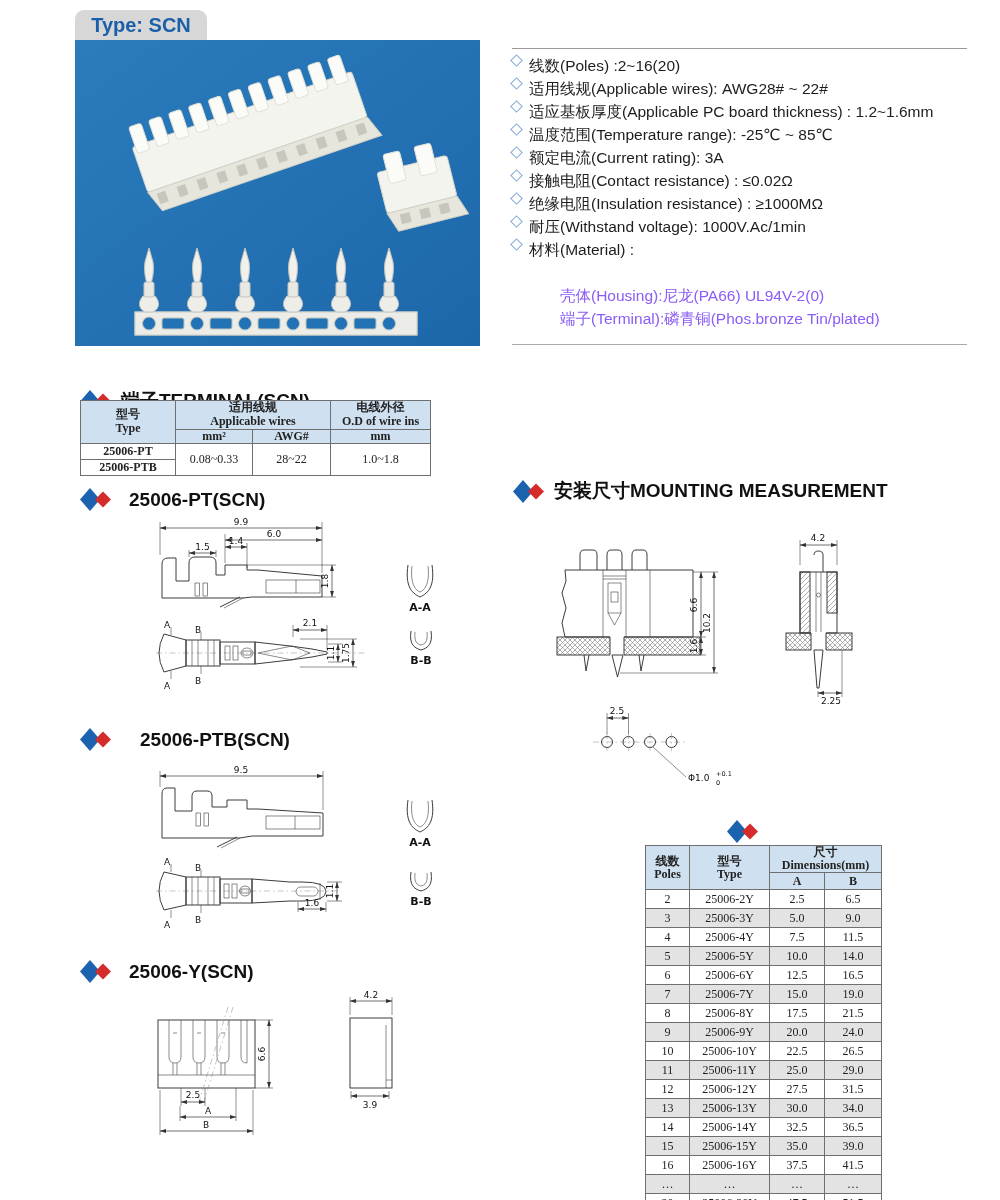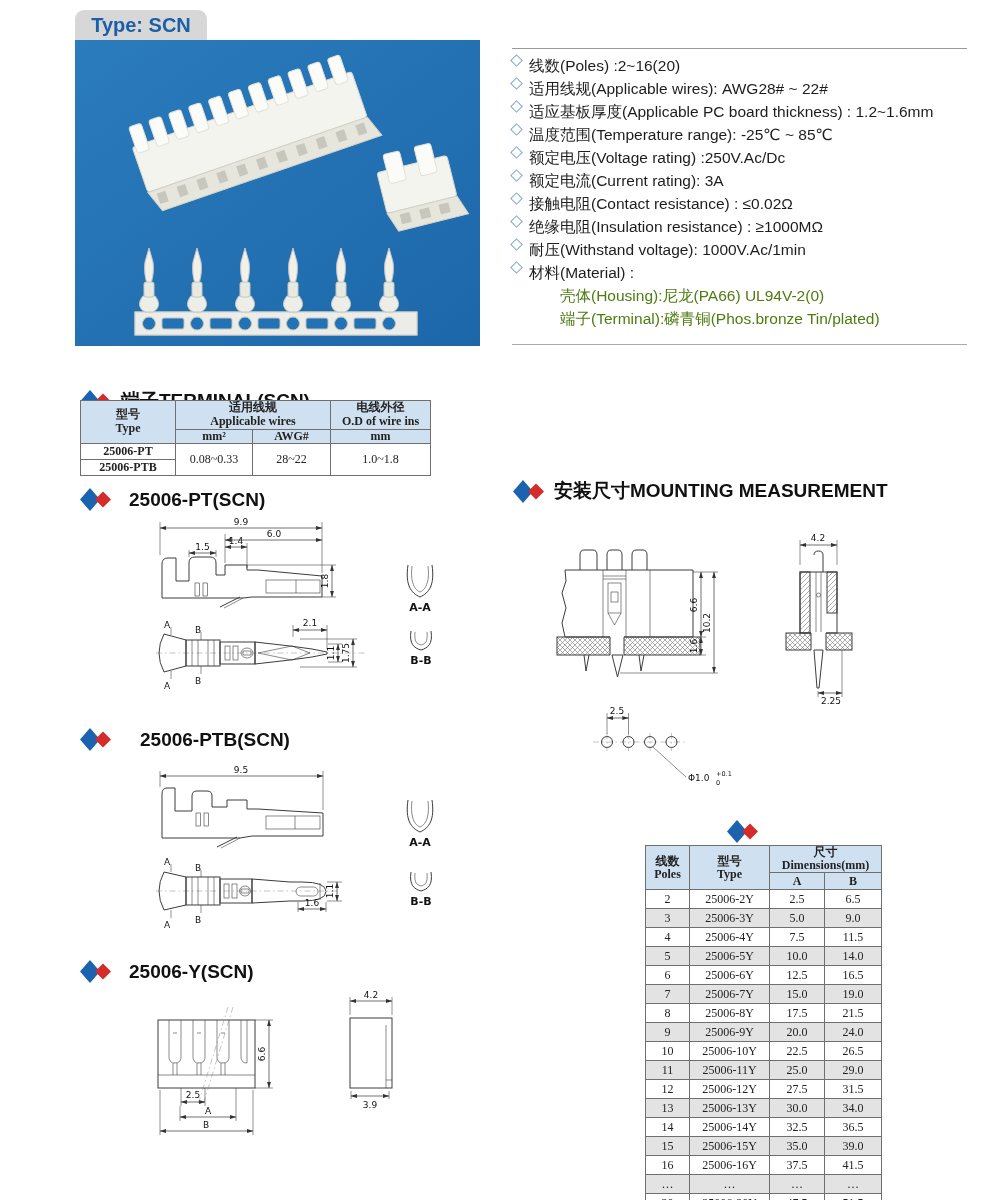--- a/index.html
+++ b/index.html
@@ -14,21 +14,21 @@
   .photo{left:75px;top:40px;width:405px;height:306px;}
   
   .spec-title-row{left:512px;top:16px;display:flex;align-items:center;gap:8px;}
   .dmd-o{display:inline-block;border:2px solid #5b8fc9;background:#fff;transform:rotate(45deg);}
   .dmd-big{width:13px;height:13px;}
   .dmd-sm{width:7px;height:7px;border-width:1.5px;flex:0 0 auto;margin-right:8px;border-color:#7fa8d4;}
   .spec-title{font-size:22px;font-weight:600;color:#1c1c1c;letter-spacing:.5px;}
   .hr{background:#9a9a9a;height:1px;}
   .spec-list{left:512px;top:56px;width:460px;list-style:none;margin:0;padding:0;}
   .spec-list li{display:flex;align-items:flex-start;height:23px;font-size:15.5px;color:#1d1d1d;}
-  .mat-line{left:560px;width:420px;font-size:15.5px;color:#4d7c0f;}
+  .mat-line{left:560px;width:420px;font-size:15.5px;color:#8b5cf6;}
   
   .sec-head{display:flex;align-items:center;gap:10px;}
   .sec-head .t{font-size:19px;font-weight:700;color:#111;}
   .num-head .t{font-size:19px;font-weight:600;}
   
   table{border-collapse:collapse;table-layout:fixed;}
   .dtable td{border:1px solid #6f6f6f;text-align:center;vertical-align:middle;
              font-family:"Liberation Serif","DejaVu Serif",serif;color:#222;padding:0 2px;}
   .t-term{left:80px;top:400px;width:350px;}
   .t-term td{font-size:12px;}
@@ -186,24 +186,20 @@
     <li>
         <span class="dmd-o dmd-sm"></span>
         <span>适应基板厚度(Applicable PC board thickness) : 1.2~1.6mm</span>
       </li>
     <li>
         <span class="dmd-o dmd-sm"></span>
         <span>温度范围(Temperature range): -25℃ ~ 85℃</span>
       </li>
     <li>
         <span class="dmd-o dmd-sm"></span>
-        <span>额定电压(Voltage rating) :250V.Ac/Dc</span>
-      </li>
-    <li>
-        <span class="dmd-o dmd-sm"></span>
         <span>额定电流(Current rating): 3A</span>
       </li>
     <li>
         <span class="dmd-o dmd-sm"></span>
         <span>接触电阻(Contact resistance) : ≤0.02Ω</span>
       </li>
     <li>
         <span class="dmd-o dmd-sm"></span>
         <span>绝缘电阻(Insulation resistance) : ≥1000MΩ</span>
       </li>

